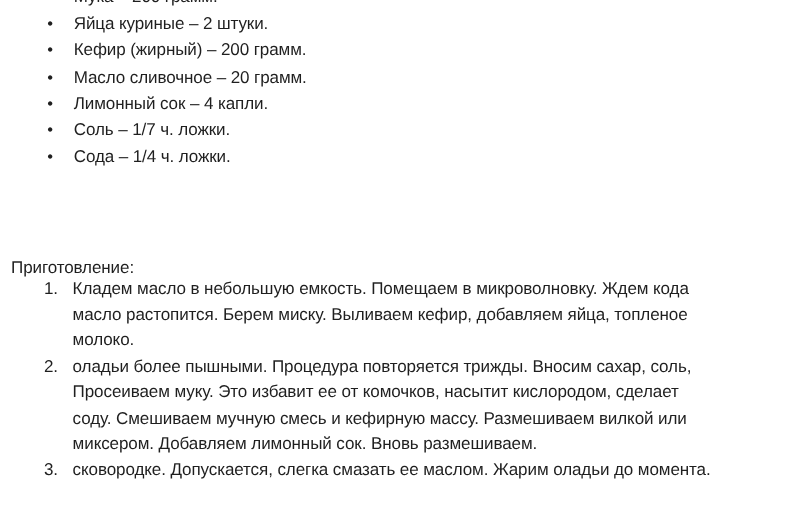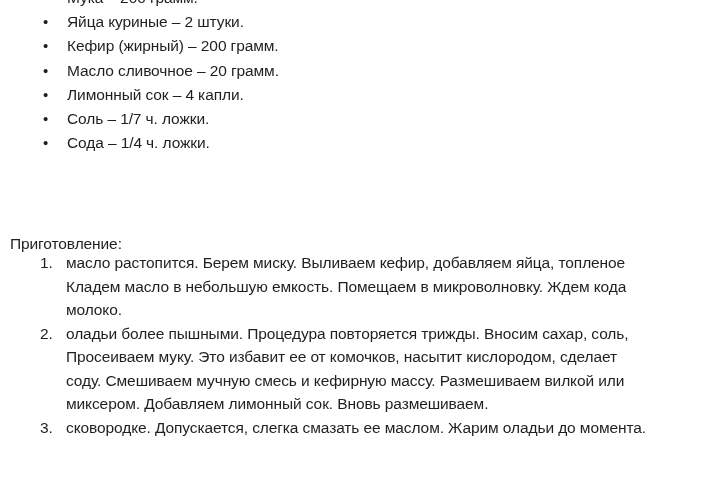--- a/index.html
+++ b/index.html
@@ -94,22 +94,22 @@
     </li>
   </ul>
 
   <div class="section-heading">Приготовление:</div>
 
   <div class="steps">
 
     <div class="step">
       <div class="step-marker">1.</div>
       <div class="step-lines">
+        <div class="line">Кладем масло в небольшую емкость. Помещаем в микроволновку. Ждем кода</div>
         <div class="line">масло растопится. Берем миску. Выливаем кефир, добавляем яйца, топленое</div>
-        <div class="line">Кладем масло в небольшую емкость. Помещаем в микроволновку. Ждем кода</div>
         <div class="line">молоко.</div>
       </div>
     </div>
 
     <div class="step">
       <div class="step-marker">2.</div>
       <div class="step-lines">
         <div class="line">оладьи более пышными. Процедура повторяется трижды. Вносим сахар, соль,</div>
         <div class="line">Просеиваем муку. Это избавит ее от комочков, насытит кислородом, сделает</div>
         <div class="line">соду. Смешиваем мучную смесь и кефирную массу. Размешиваем вилкой или</div>

